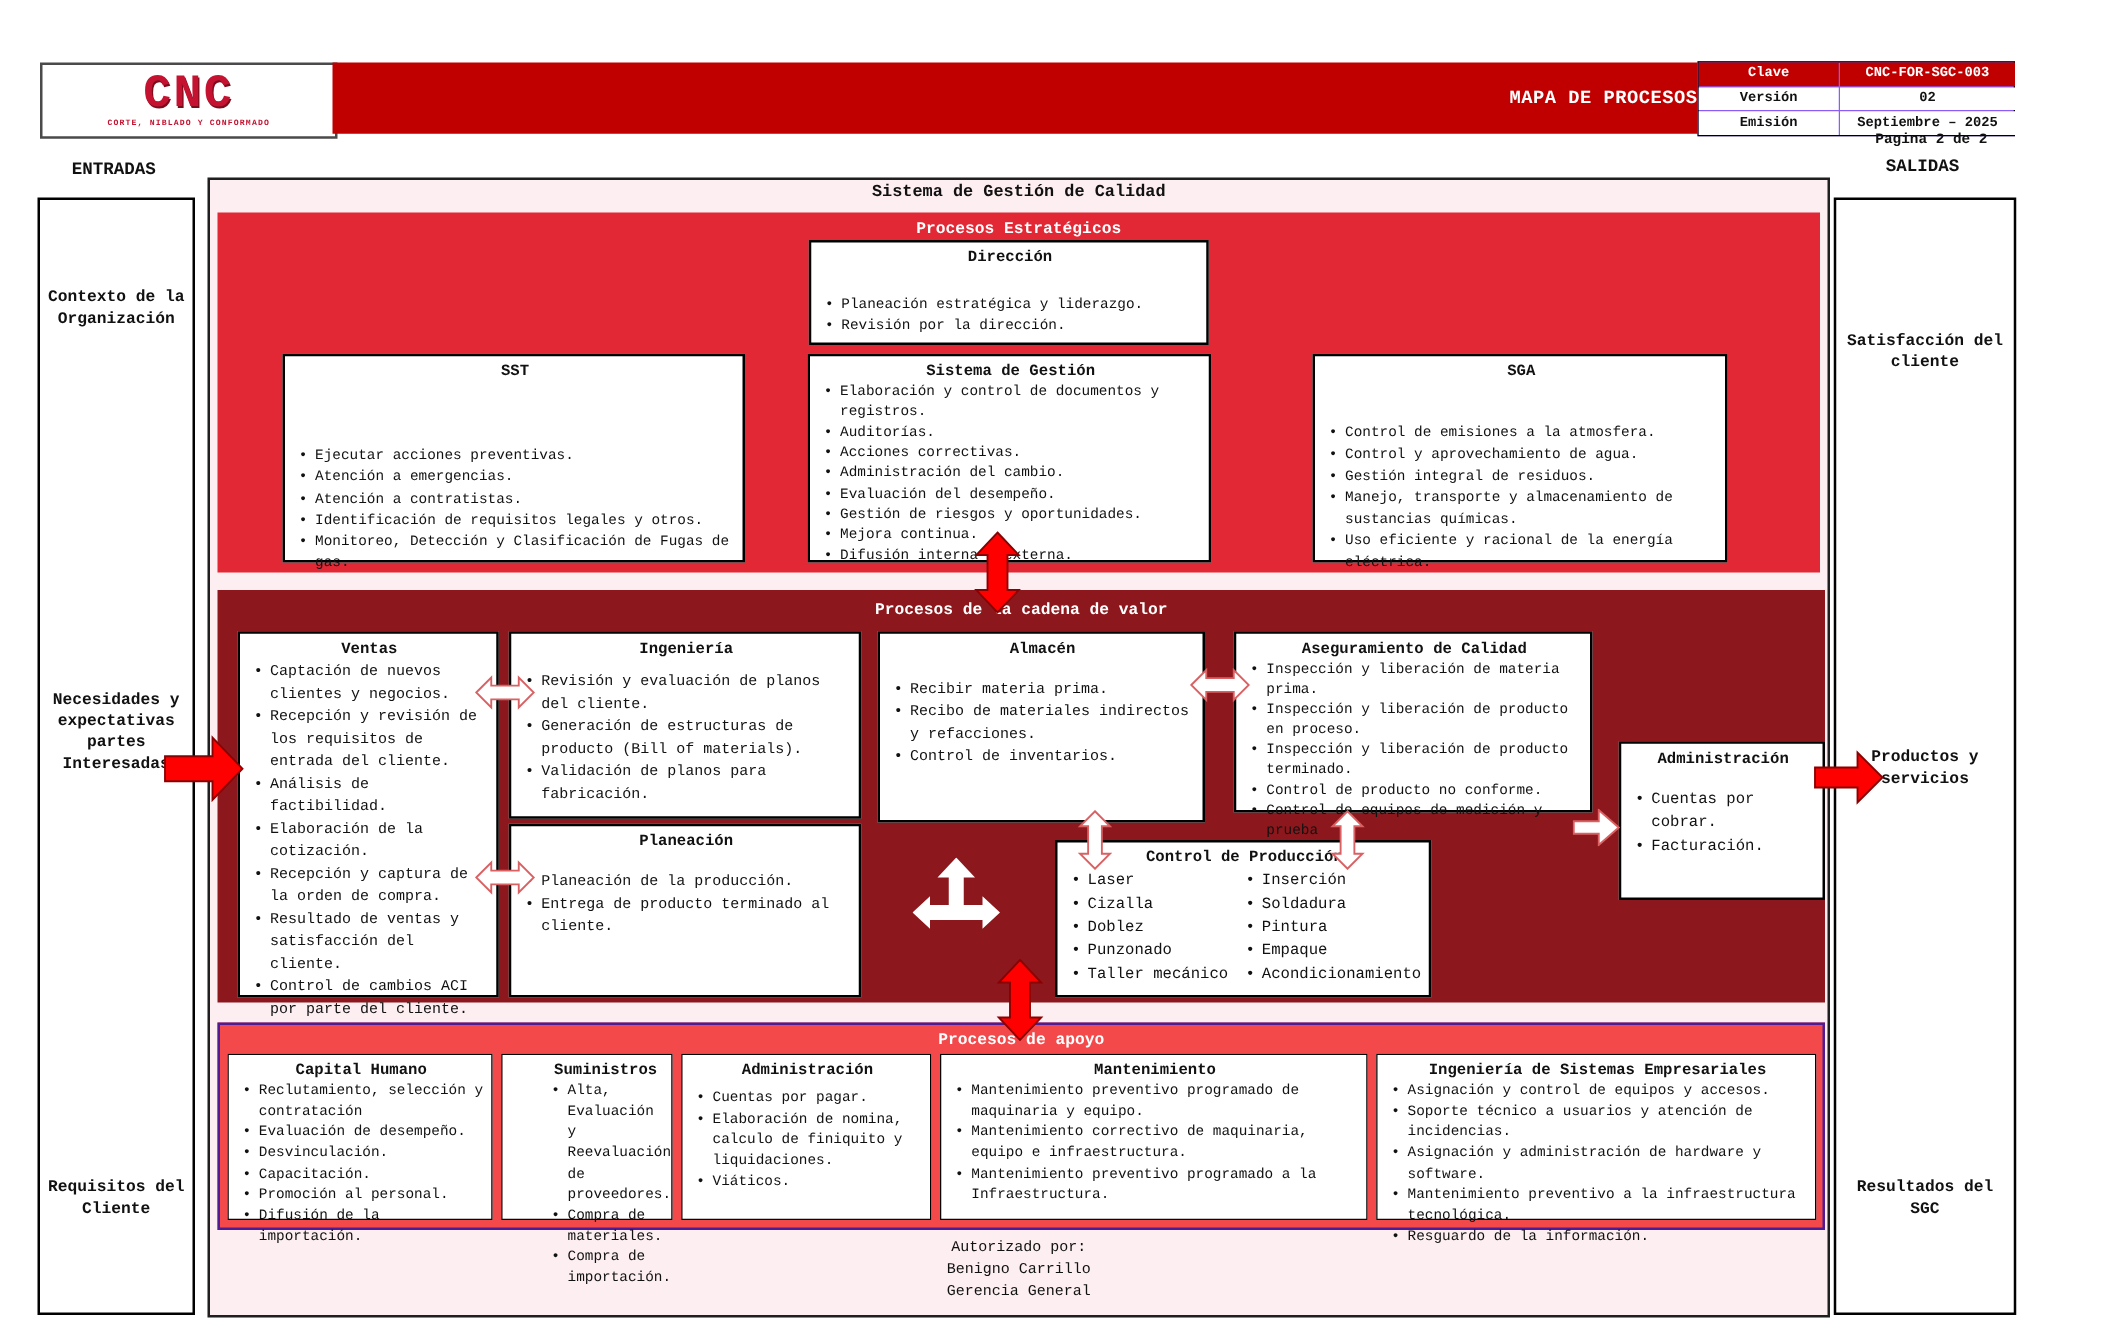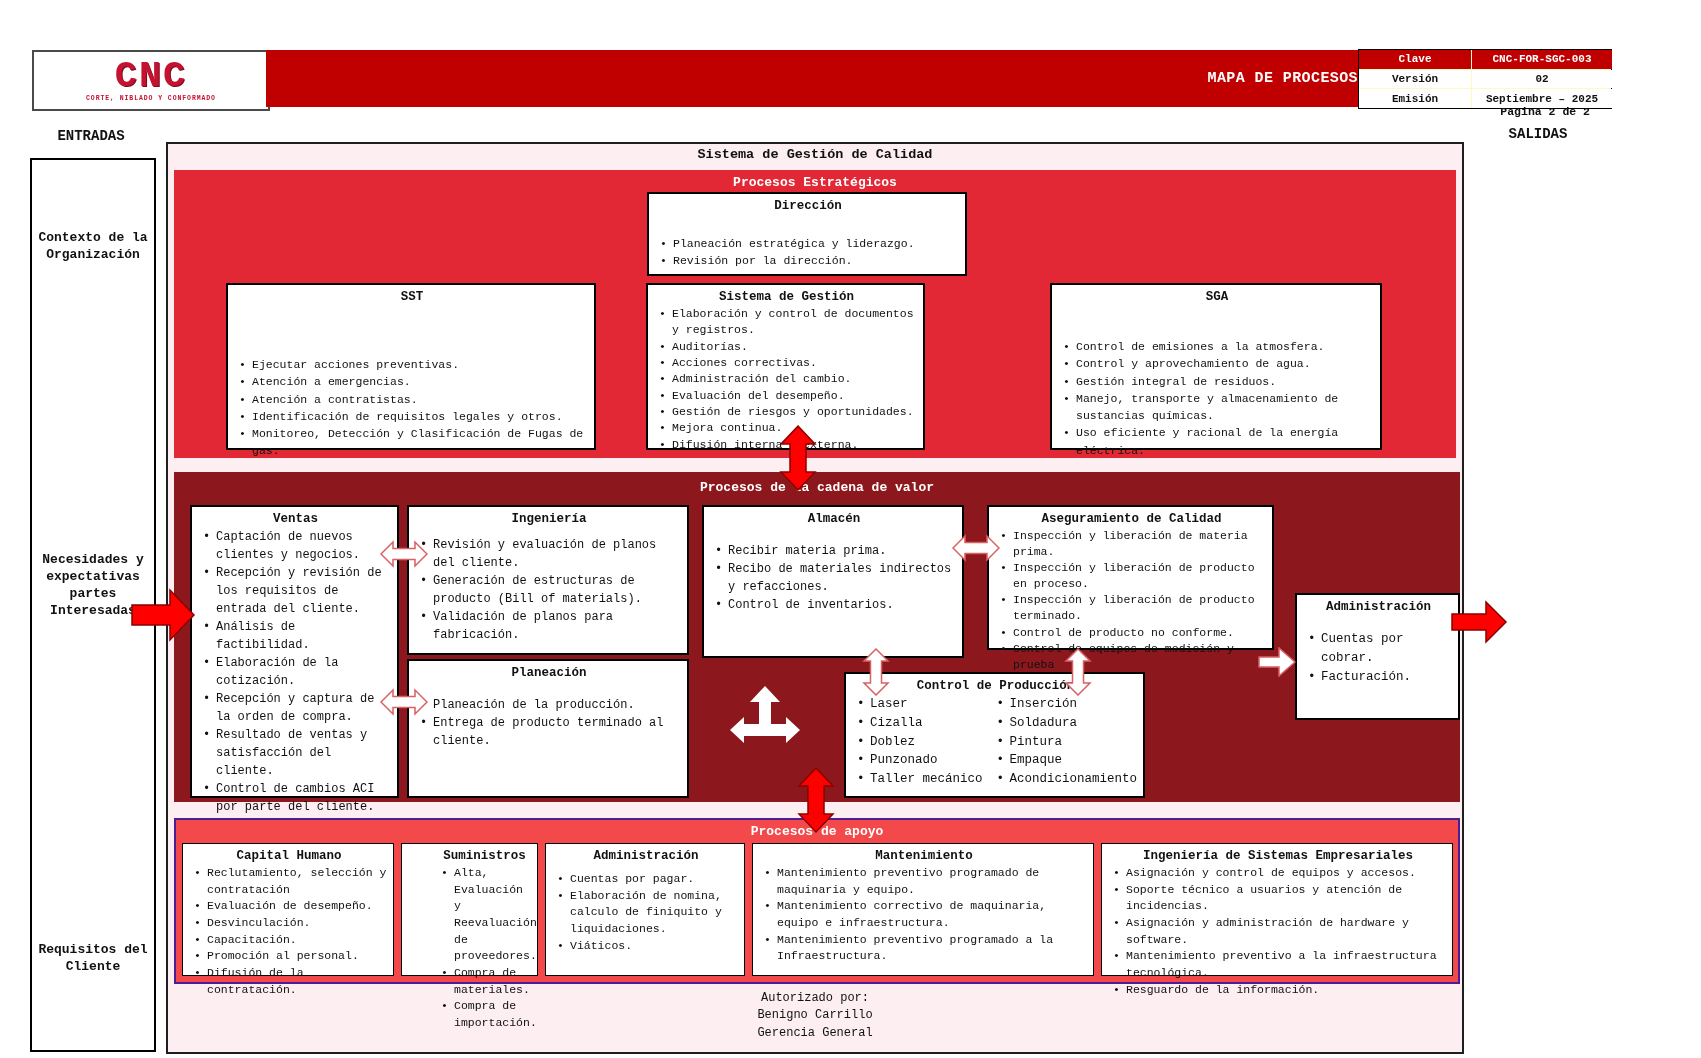--- a/index.html
+++ b/index.html
@@ -10,21 +10,21 @@
   .logo-box{left:32px;top:32px;width:234px;height:57px;border:2px solid #4a4a4a;background:#fff;
             display:flex;flex-direction:column;align-items:center;justify-content:center;}
   .brand{font-weight:900;font-size:37px;line-height:34px;color:#c41230;letter-spacing:2px;
          text-shadow:1px 1px 0 #7a0c1c;}
   .tagline{font-size:6.5px;font-weight:bold;color:#c41230;letter-spacing:.14em;margin-top:2px;}
   .title-bar{left:266px;top:32px;width:1092px;height:57px;background:#c00000;
              display:flex;align-items:center;justify-content:flex-end;}
   .doc-title{color:#fff;font-weight:bold;font-size:15px;letter-spacing:.4px;}
   .meta-table{left:1358px;top:31px;width:252px;height:58px;display:grid;
               grid-template-columns:112px 140px;grid-template-rows:1fr 1fr 1fr;
-              border:1px solid #000;background:#fef9c3;grid-gap:1px;}
+              border:1px solid #000;background:#8b5cf6;grid-gap:1px;}
   .meta-cell{background:#fff;display:flex;align-items:center;justify-content:center;
              font-size:11px;font-weight:bold;}
   .meta-red{background:#c00000;color:#fff;}
   .page-note{left:1430px;top:87px;width:160px;text-align:right;font-size:11.5px;font-weight:600;}
   
   .side-heading{font-weight:bold;font-size:14px;text-align:center;}
   .side-panel{border:2px solid #000;background:#fff;}
   .side-label{position:absolute;left:4px;right:4px;text-align:center;font-weight:bold;
               font-size:13px;line-height:1.3;}
   
@@ -84,20 +84,25 @@
   <div class="abs page-note">Pagina 2 de 2</div>
 
   <div class="abs side-heading" style="left:30px;top:110px;width:122px;">ENTRADAS</div>
   <div class="abs side-panel" style="left:30px;top:140px;width:122px;height:890px;">
     <div class="side-label" style="top:70px;">Contexto de la Organización</div>
     <div class="side-label" style="top:392px;">Necesidades y expectativas partes Interesadas</div>
     <div class="side-label" style="top:782px;">Requisitos del Cliente</div>
   </div>
 
   <div class="abs side-heading" style="left:1467px;top:108px;width:142px;">SALIDAS</div>
+  <div class="abs side-panel" style="left:1467px;top:140px;width:142px;height:890px;">
+    <div class="side-label" style="top:105px;">Satisfacción del cliente</div>
+    <div class="side-label" style="top:438px;">Productos y servicios</div>
+    <div class="side-label" style="top:782px;">Resultados del SGC</div>
+  </div>
 
   <div class="abs sgc">
     <div class="abs sgc-title">Sistema de Gestión de Calidad</div>
 
     <div class="band band-est">
       <div class="band-title" style="top:5px;">Procesos Estratégicos</div>
       <div class="pbox gap-dir" style="left:473px;top:22px;width:320px;height:84px;">
         <h3>Dirección</h3>
         <ul>
             <li>Planeación estratégica y liderazgo.</li>
@@ -107,21 +112,21 @@
       <div class="pbox gap-sst" style="left:52px;top:113px;width:370px;height:167px;">
         <h3>SST</h3>
         <ul>
             <li>Ejecutar acciones preventivas.</li>
             <li>Atención a emergencias.</li>
             <li>Atención a contratistas.</li>
             <li>Identificación de requisitos legales y otros.</li>
             <li>Monitoreo, Detección y Clasificación de Fugas de gas.</li>
           </ul>
       </div>
-      <div class="pbox" style="left:472px;top:113px;width:279px;height:167px;">
+      <div class="pbox" style="left:472px;top:113px;width:323px;height:167px;">
         <h3>Sistema de Gestión</h3>
         <ul style="line-height:1.42;">
             <li>Elaboración y control de documentos y registros.</li>
             <li>Auditorías.</li>
             <li>Acciones correctivas.</li>
             <li>Administración del cambio.</li>
             <li>Evaluación del desempeño.</li>
             <li>Gestión de riesgos y oportunidades.</li>
             <li>Mejora continua.</li>
             <li>Difusión interna y externa.</li>
@@ -247,21 +252,21 @@
     <div class="band band-apo">
       <div class="band-title" style="top:4px;">Procesos de apoyo</div>
       <div class="pbox" style="left:6px;top:23px;width:212px;height:133px;border-width:1.5px;">
         <h3>Capital Humano</h3>
         <ul style="line-height:1.45;">
             <li>Reclutamiento, selección y contratación</li>
             <li>Evaluación de desempeño.</li>
             <li>Desvinculación.</li>
             <li>Capacitación.</li>
             <li>Promoción al personal.</li>
-            <li>Difusión de la contratación.</li>
+            <li>Difusión de la importación.</li>
           </ul>
       </div>
       <div class="pbox" style="left:225px;top:23px;width:137px;height:133px;border-width:1.5px;padding-left:36px;">
         <h3>Suministros</h3>
         <ul style="line-height:1.45;">
             <li>Alta, Evaluación y Reevaluación de proveedores.</li>
             <li>Compra de materiales.</li>
             <li>Compra de importación.</li>
           </ul>
       </div>

